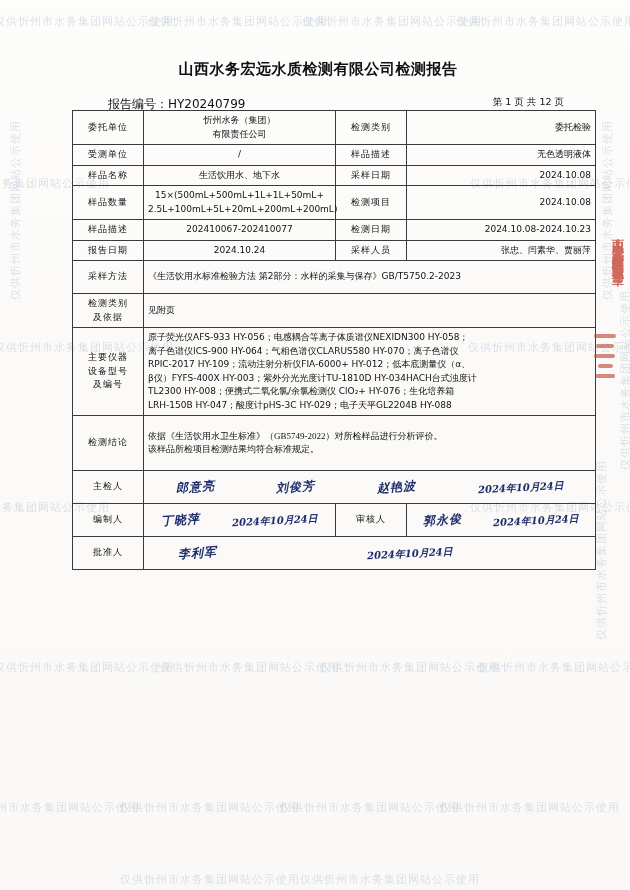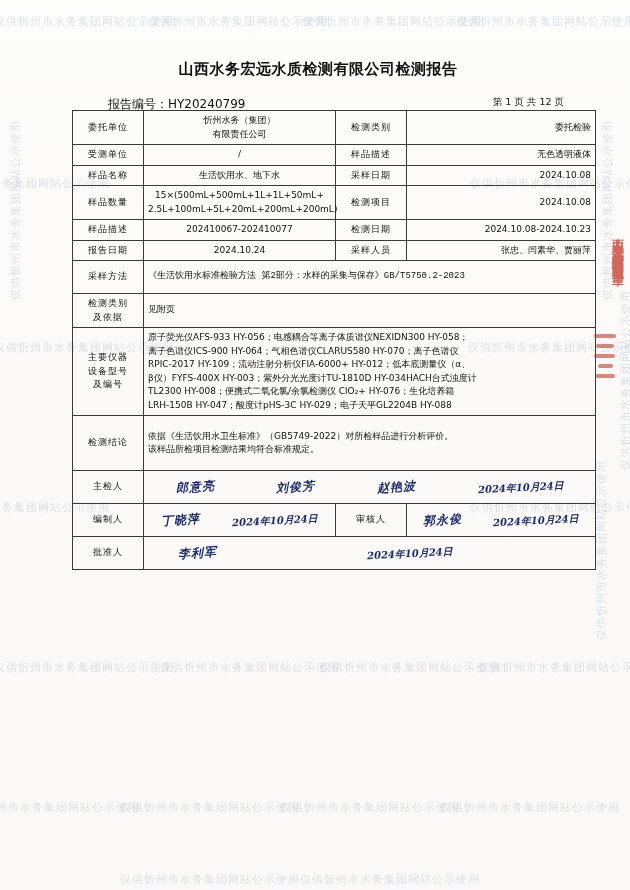--- a/index.html
+++ b/index.html
@@ -111,34 +111,34 @@
     width: 62px;
     letter-spacing: 1px;
   }
   td.val2 {
     text-align: right;
     width: 180px;
   }
   td.wide {
     text-align: left;
     padding-left: 10px;
-    font-family: Liberation Mono, monospace;
   }
   td.instr {
     text-align: left;
     padding: 4px 6px 4px 8px;
     font-size: 8.2px;
     line-height: 1.65;
     letter-spacing: 0px;
   }
   td.concl {
     text-align: left;
     padding: 6px 8px;
     font-size: 9px;
     line-height: 1.8;
+    font-family: Liberation Serif, serif;
   }
   .sig-row td {
     height: 26px;
   }
   .sig-cell {
     position: relative;
   }
   
   .sig {
     font-family: "DejaVu Serif", "Liberation Serif", serif;

